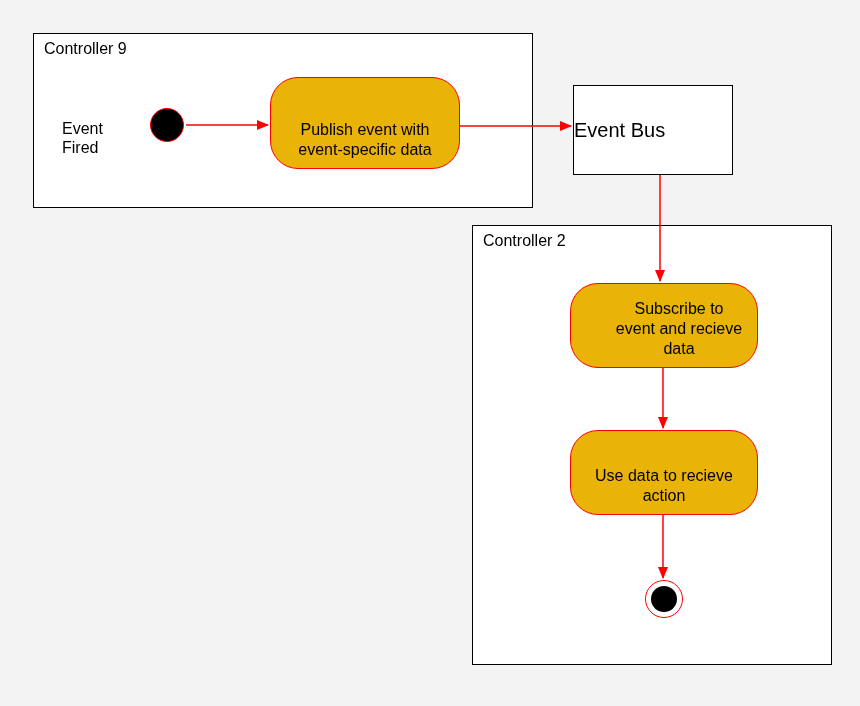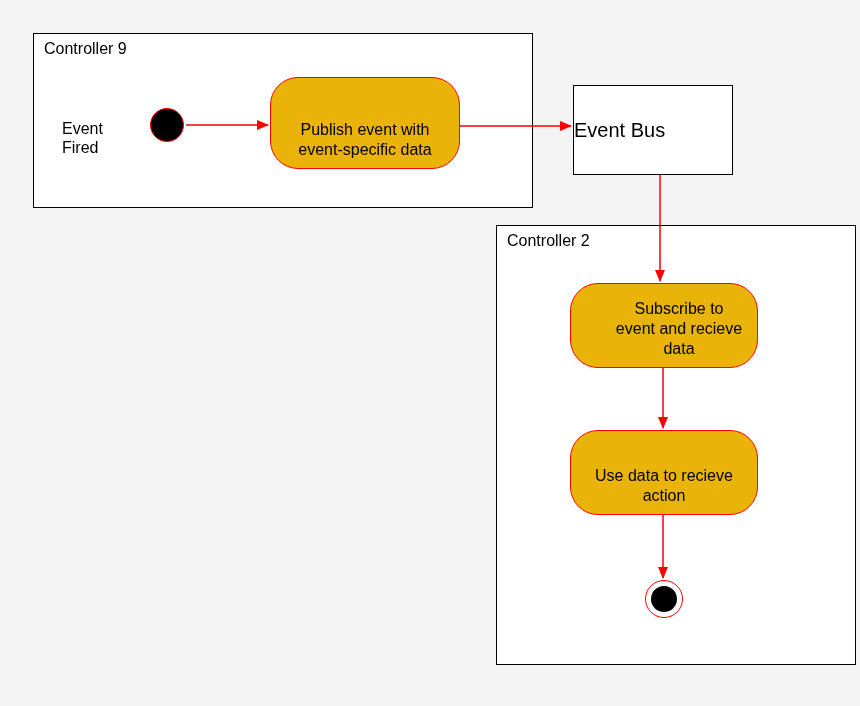--- a/index.html
+++ b/index.html
@@ -98,21 +98,21 @@
 <div class="start-node" style="left:150px; top:108px;"></div>
 
 <div class="activity-node" style="left:270px; top:77px; width:190px; height:92px;">
   <span>Publish event with event-specific data</span>
 </div>
 
 <div class="event-bus" style="left:573px; top:85px; width:160px; height:90px;">
   <span>Event Bus</span>
 </div>
 
-<div class="container-box" style="left:472px; top:225px; width:360px; height:440px;margin-left:24px;">
+<div class="container-box" style="left:472px; top:225px; width:360px; height:440px;">
   <div class="container-title">Controller 2</div>
 </div>
 
 <div class="activity-node" style="left:570px; top:283px; width:188px; height:85px;padding-left:44px;">
   <span>Subscribe to event and recieve data</span>
 </div>
 
 <div class="activity-node" style="left:570px; top:430px; width:188px; height:85px;">
   <span>Use data to recieve action</span>
 </div>

